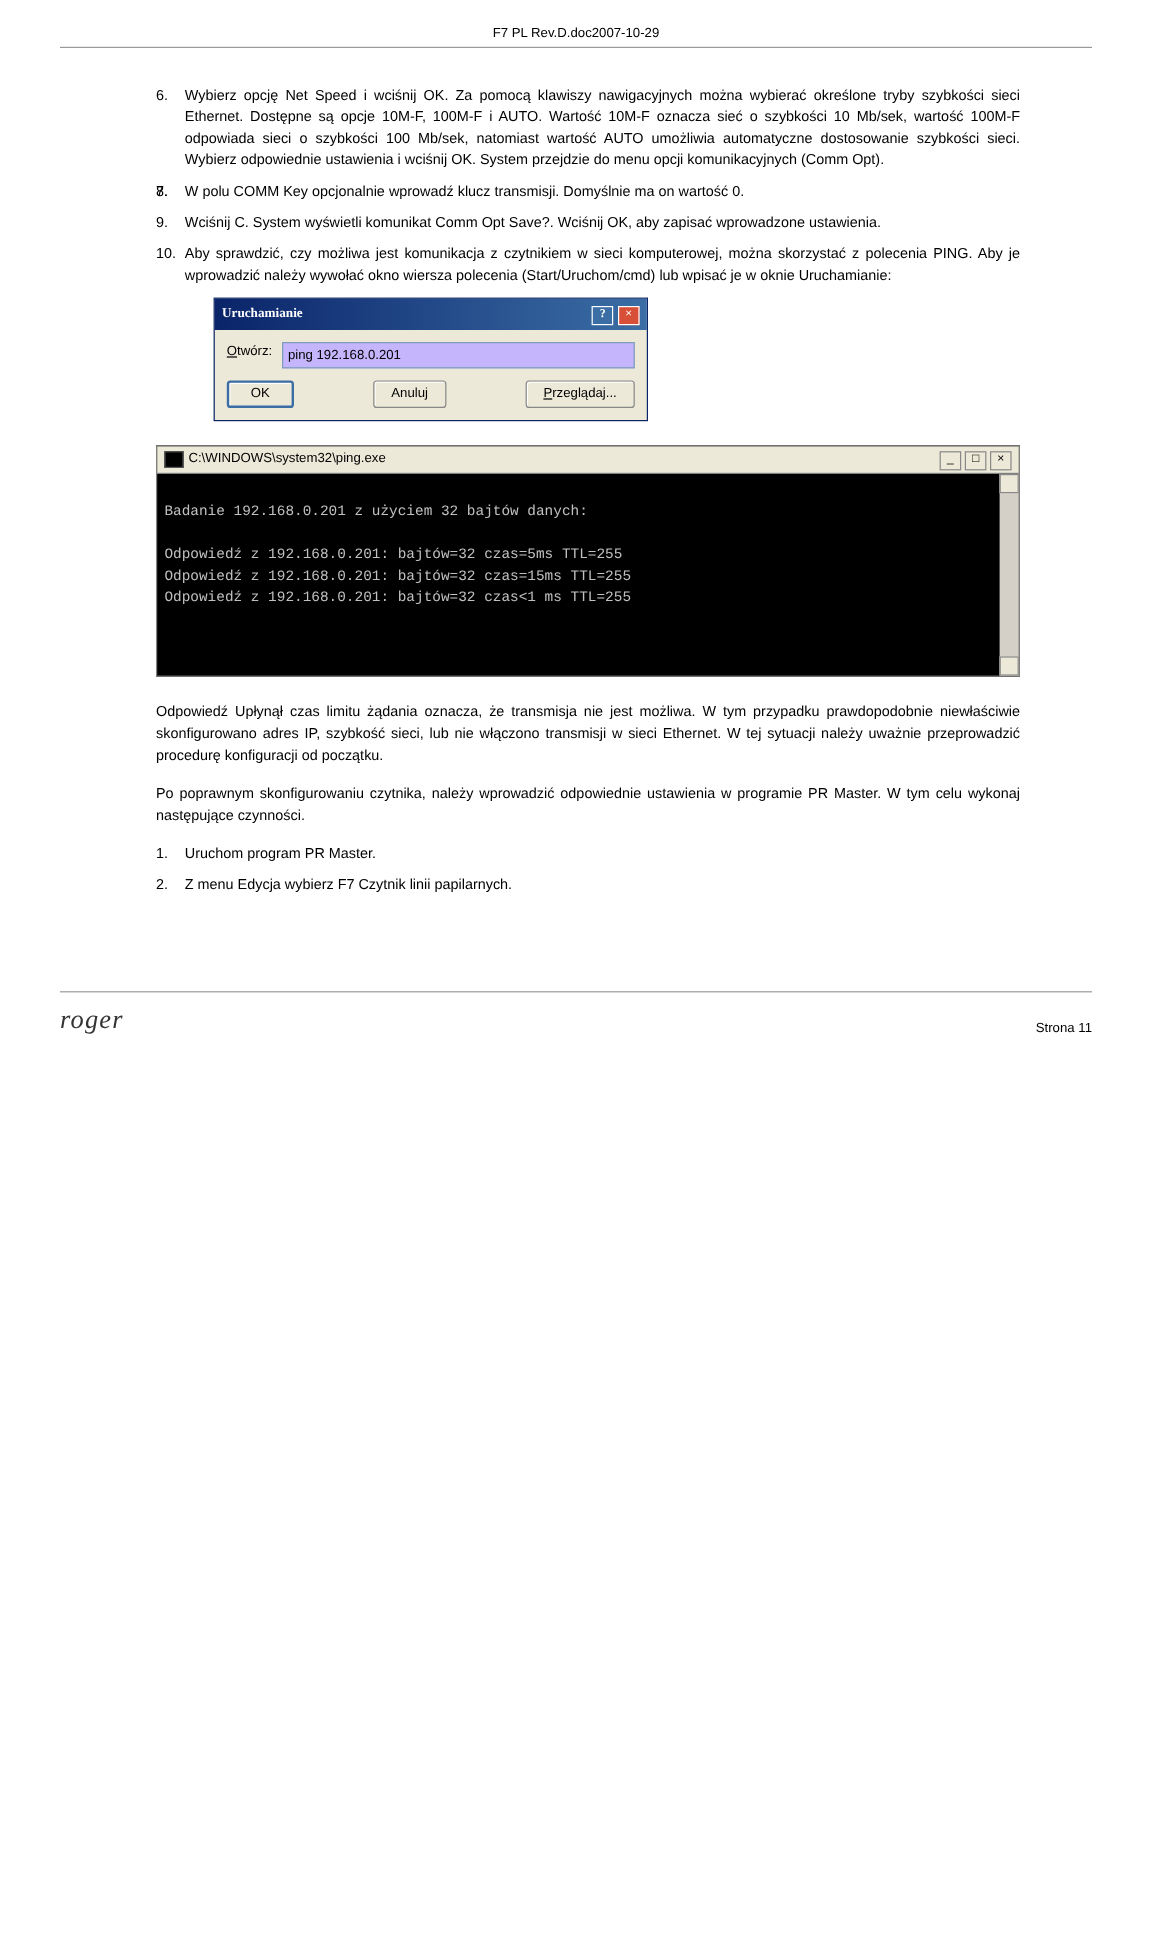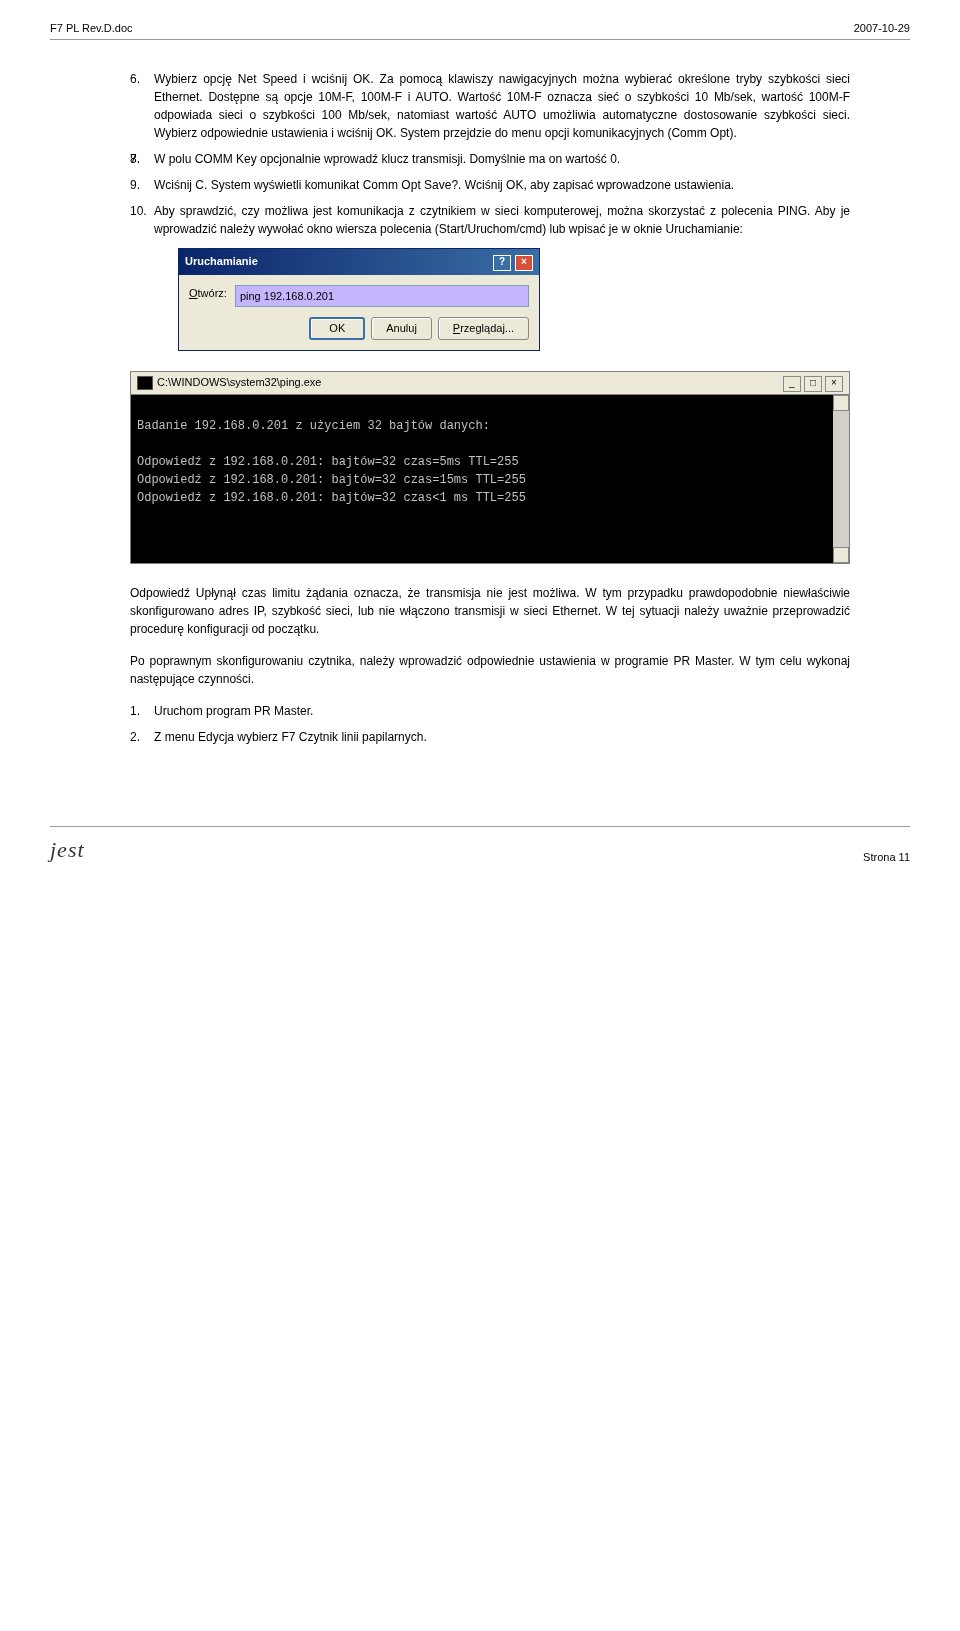--- a/index.html
+++ b/index.html
@@ -6,21 +6,21 @@
     font-family: Verdana, Arial, sans-serif;
     font-size: 12px;
     color: #000;
     margin: 0;
     padding: 20px 50px 20px 50px;
     width: 860px;
     line-height: 1.5;
   }
   .header {
     display: flex;
-    justify-content: space-between;
+    justify-content: center;
     font-size: 11px;
     border-bottom: 1px solid #999;
     padding-bottom: 2px;
     margin-bottom: 30px;
   }
   .content {
     margin-left: 80px;
     margin-right: 60px;
   }
   ol.main {
@@ -47,20 +47,21 @@
     background: #ece9d8;
     margin: 10px 0 20px 24px;
   }
   .run-title {
     background: linear-gradient(to right, #0a246a, #3b6ea5);
     color: #fff;
     padding: 4px 6px;
     display: flex;
     justify-content: space-between;
     font-weight: bold;
+    font-family: Liberation Serif, serif;
   }
   .run-title-btns span {
     display: inline-block;
     width: 16px;
     height: 14px;
     background: #d64f36;
     border: 1px solid #fff;
     text-align: center;
     line-height: 12px;
     font-size: 10px;
@@ -102,21 +103,21 @@
   .run-input {
     flex: 1;
     border: 1px solid #7f9db9;
     background: #c4b5fd;
     padding: 2px 4px;
     font-family: Tahoma, sans-serif;
     font-size: 11px;
   }
   .run-btns {
     display: flex;
-    justify-content: flex-end;
+    justify-content: space-between;
     gap: 6px;
   }
   .run-btn {
     border: 1px solid #888;
     background: #ece9d8;
     border-radius: 3px;
     padding: 2px 14px;
     font-family: Tahoma, sans-serif;
     font-size: 11px;
     box-shadow: inset 1px 1px 0 #fff;
@@ -293,15 +294,15 @@
 <div class="after-img">Po poprawnym skonfigurowaniu czytnika, należy wprowadzić odpowiednie ustawienia w programie PR Master. W tym celu wykonaj następujące czynności.</div>
 
 <ol class="main sub-ol">
   <li><span class="num">1.</span><span>Uruchom program PR Master.</span></li>
   <li><span class="num">2.</span><span>Z menu Edycja wybierz F7 Czytnik linii papilarnych.</span></li>
 </ol>
 
 </div>
 
 <div class="footer">
-  <span class="logo">jest</span>
+  <span class="logo">roger</span>
   <span>Strona 11</span>
 </div>
 
 </body></html>

